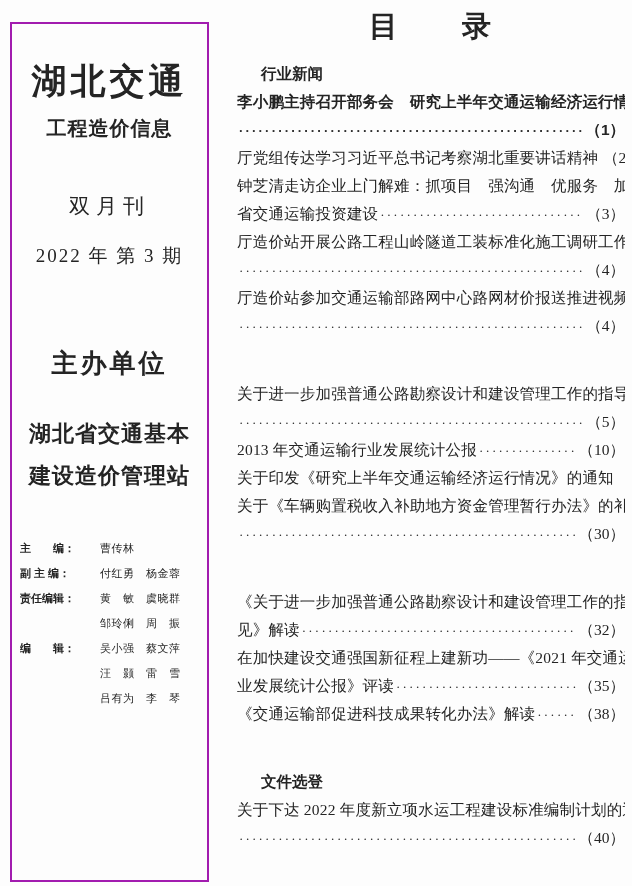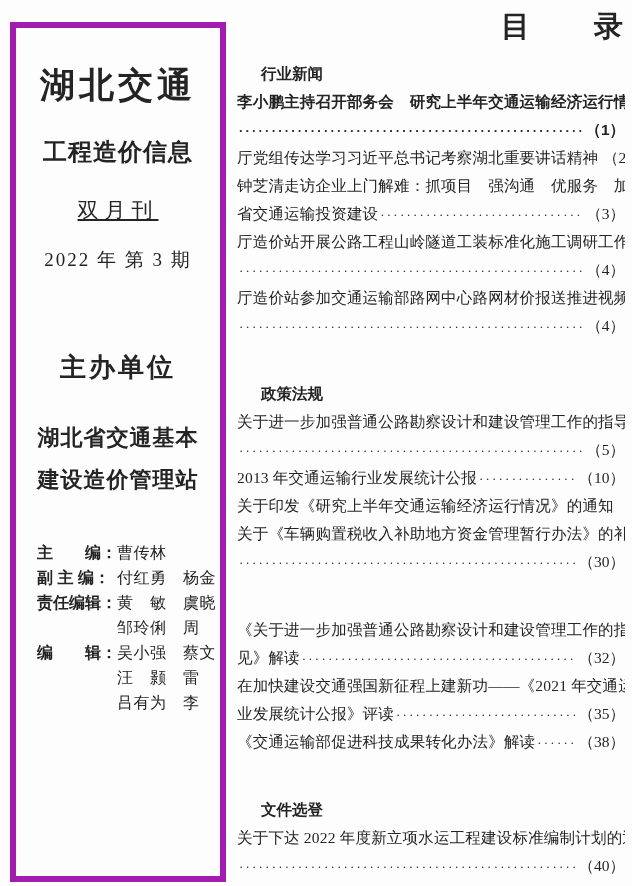--- a/index.html
+++ b/index.html
@@ -3,39 +3,39 @@
 <meta charset="utf-8">
 <style>
   html,body{margin:0;padding:0;}
   body{
     width:632px;height:886px;position:relative;overflow:hidden;
     background:#fdfdfd;color:#242424;
     font-family:"Liberation Serif", serif;
   }
   
   .masthead{
-    position:absolute;left:10px;top:22px;width:216px;height:860px;
-    border:6px solid #a21caf;box-sizing:border-box;background:#fdfdfd;
+    position:absolute;left:10px;top:22px;width:199px;height:860px;
+    border:2px solid #a21caf;box-sizing:border-box;background:#fdfdfd;
   }
   .masthead .abs{position:absolute;left:0;width:100%;text-align:center;white-space:nowrap;}
   .brand1{top:34px;font-size:35px;font-weight:900;letter-spacing:4px;font-family:"DejaVu Serif", serif;}
-  .brand2{top:108px;font-size:24px;font-weight:900;letter-spacing:1px;font-family:"DejaVu Serif", serif;}
-  .freq{top:168px;font-size:21px;font-weight:500;letter-spacing:6px;text-decoration:underline;}
+  .brand2{top:91px;font-size:20px;font-weight:900;letter-spacing:1px;font-family:"DejaVu Serif", serif;}
+  .freq{top:168px;font-size:21px;font-weight:500;letter-spacing:6px;}
   .issue{top:219px;font-size:19px;letter-spacing:2px;}
   .org-label{top:322px;font-size:26px;font-weight:700;letter-spacing:3px;font-family:"Liberation Sans", sans-serif;}
   .org1{top:395px;font-size:22px;font-weight:700;letter-spacing:1px;font-family:"Liberation Sans", sans-serif;}
   .org2{top:437px;font-size:22px;font-weight:700;letter-spacing:1px;font-family:"Liberation Sans", sans-serif;}
-  .staff{position:absolute;left:21px;top:512px;width:178px;font-size:16px;}
+  .staff{position:absolute;left:8px;top:512px;width:178px;font-size:11px;}
   .staff-row{display:flex;height:25px;line-height:25px;white-space:pre;overflow:hidden;}
   .staff-label{flex:0 0 80px;font-weight:700;font-family:"Liberation Sans", sans-serif;text-align:left;}
   .staff-names{flex:1 1 auto;letter-spacing:0.5px;}
   
   .toc{position:absolute;left:237px;top:10px;width:388px;}
   .toc-title{
-    text-align:right;font-size:29px;font-weight:800;line-height:32px;
+    text-align:center;font-size:29px;font-weight:800;line-height:32px;
     margin-bottom:18px;letter-spacing:2px;white-space:pre;
     font-family:Liberation Sans, sans-serif;
   }
   .toc-section{margin-bottom:40px;}
   .toc-section:last-child{margin-bottom:0;}
   .toc-section-title{
     height:28px;line-height:28px;font-size:15.5px;font-weight:700;
     font-family:"Liberation Sans", sans-serif;white-space:nowrap;margin-left:24px;
   }
   .toc-line{
@@ -107,21 +107,20 @@
         </div>
         <div class="toc-line">
           <span class="t">厅造价站参加交通运输部路网中心路网材价报送推进视频会</span>
         </div>
         <div class="toc-line">
           <span class="dots">········································································································································································································</span>
           <span class="pg">（4）</span>
         </div>
       </div>
       <div class="toc-section">
-        <div class="toc-section-title">政策法规</div>
         <div class="toc-line">
           <span class="t">关于进一步加强普通公路勘察设计和建设管理工作的指导意见</span>
         </div>
         <div class="toc-line">
           <span class="dots">········································································································································································································</span>
           <span class="pg">（5）</span>
         </div>
         <div class="toc-line">
           <span class="t">2013 年交通运输行业发展统计公报</span>
           <span class="dots">········································································································································································································</span>

